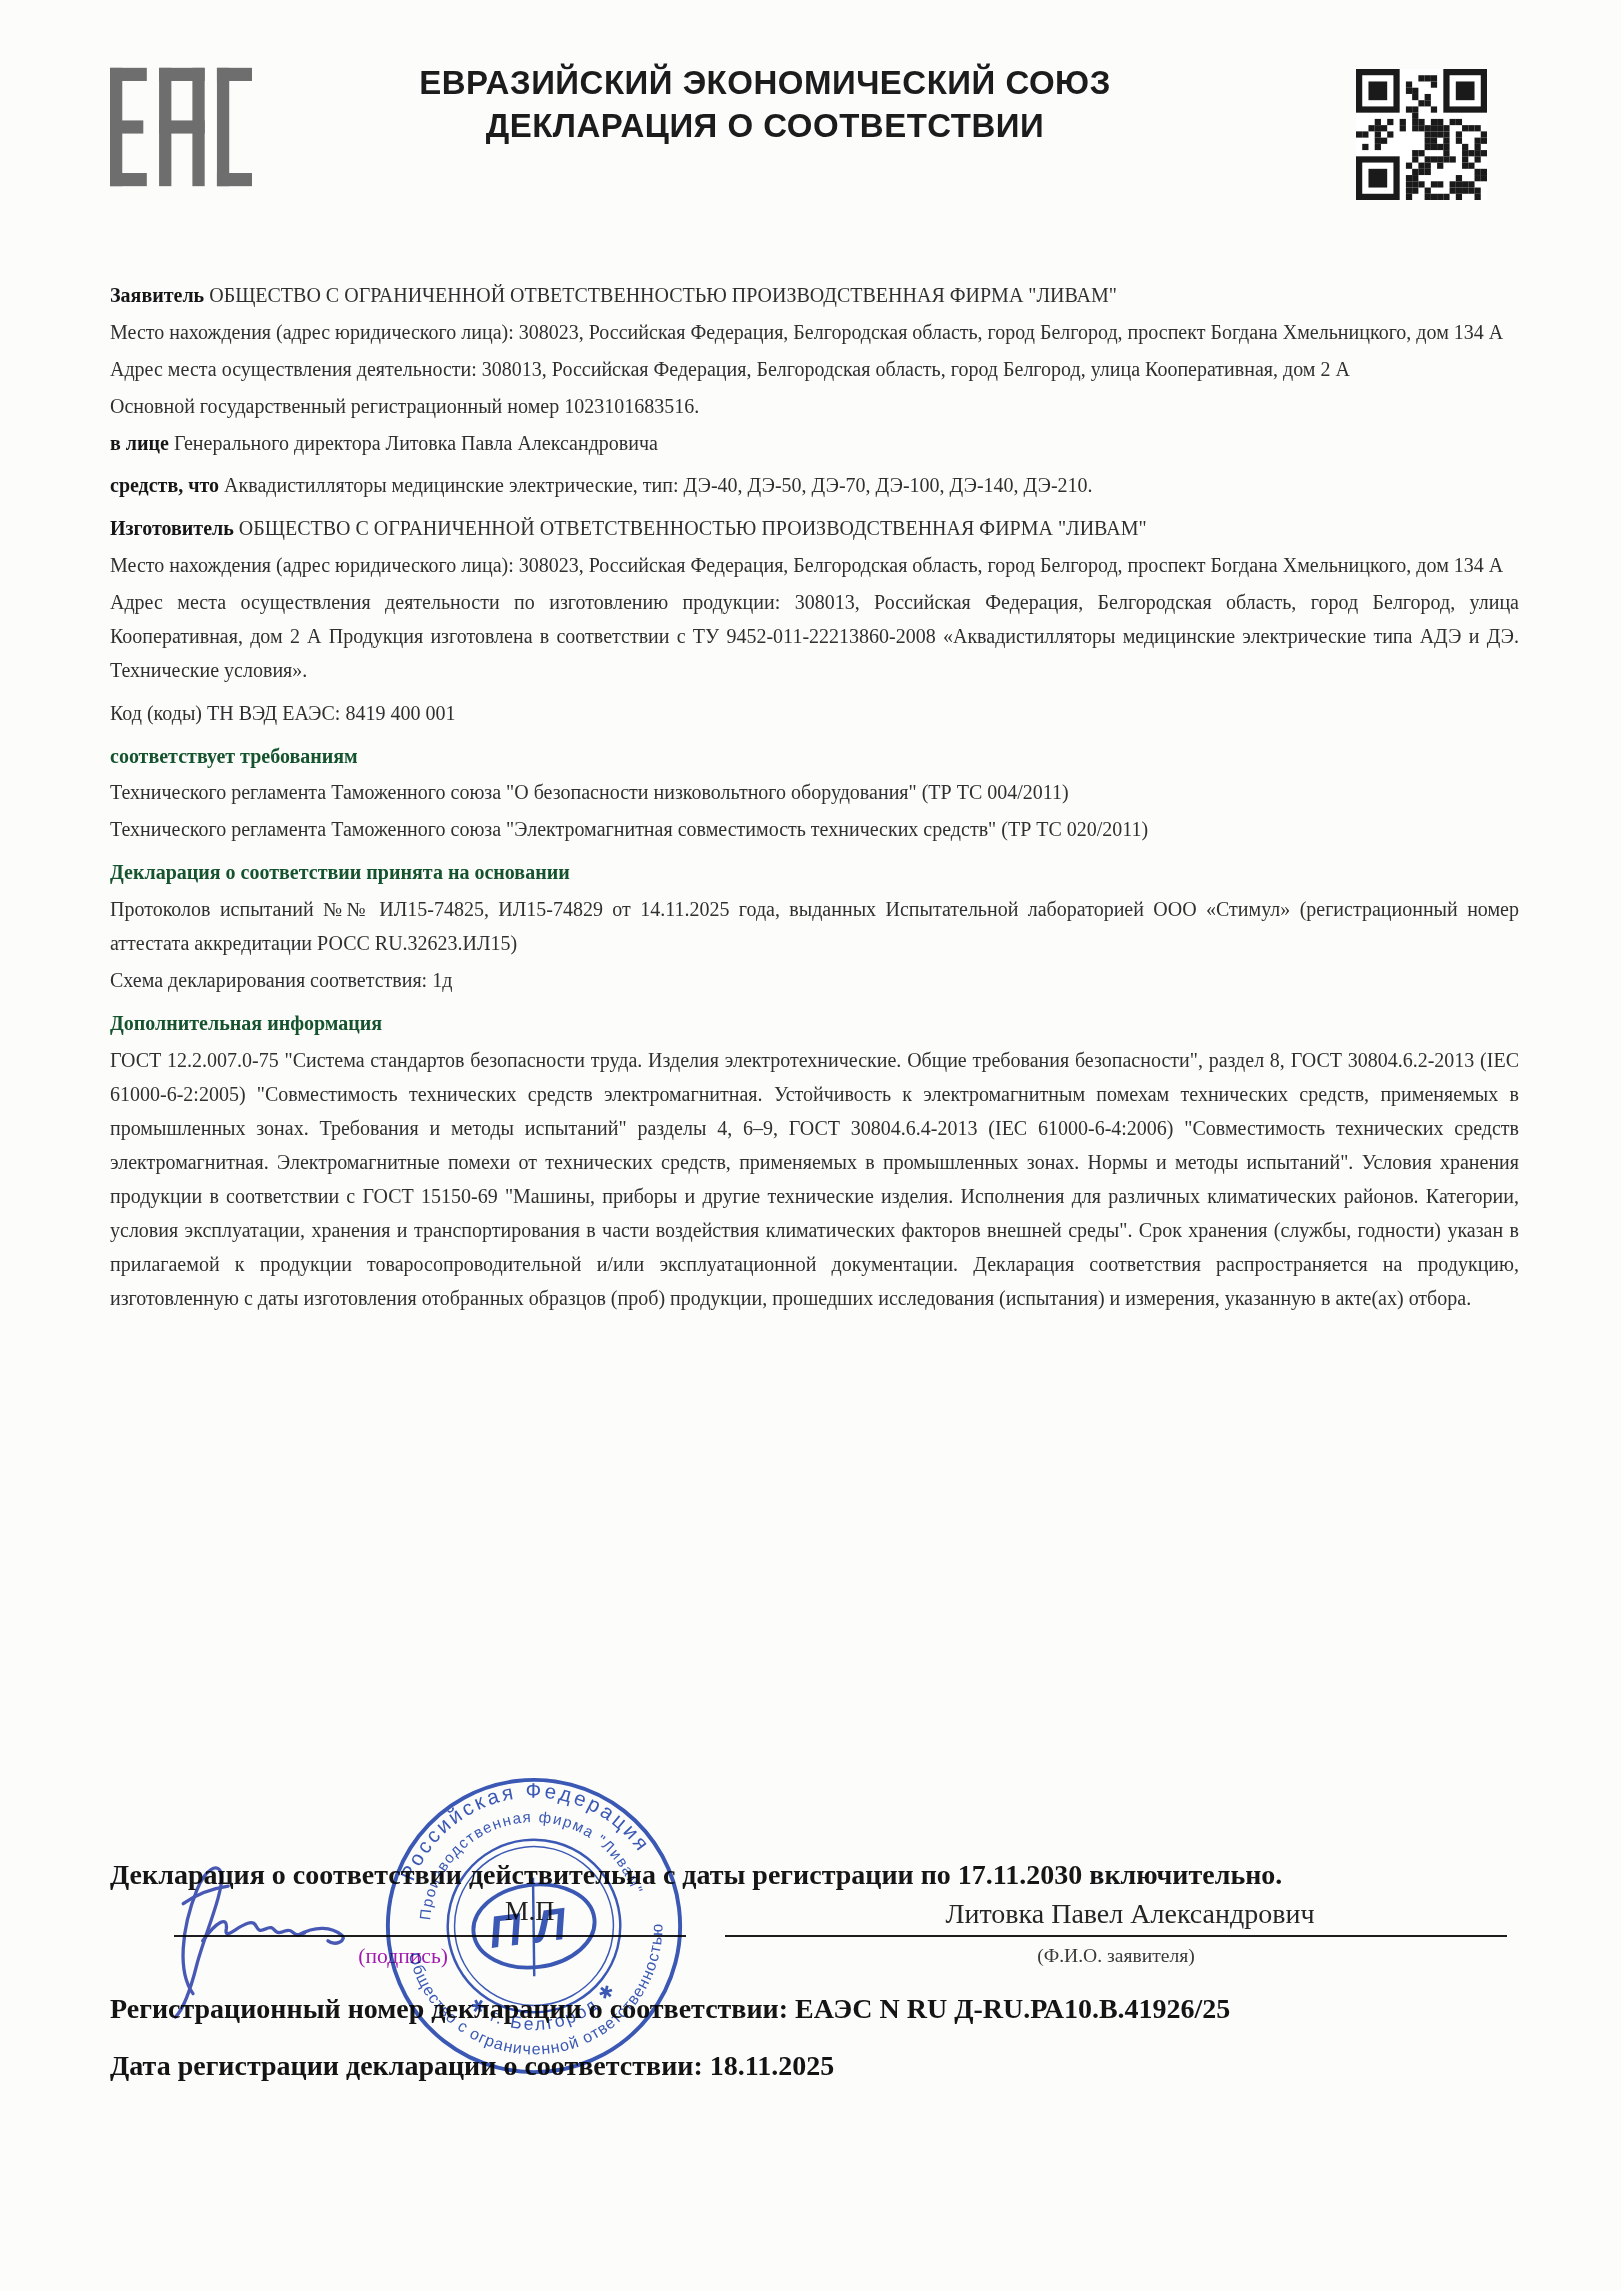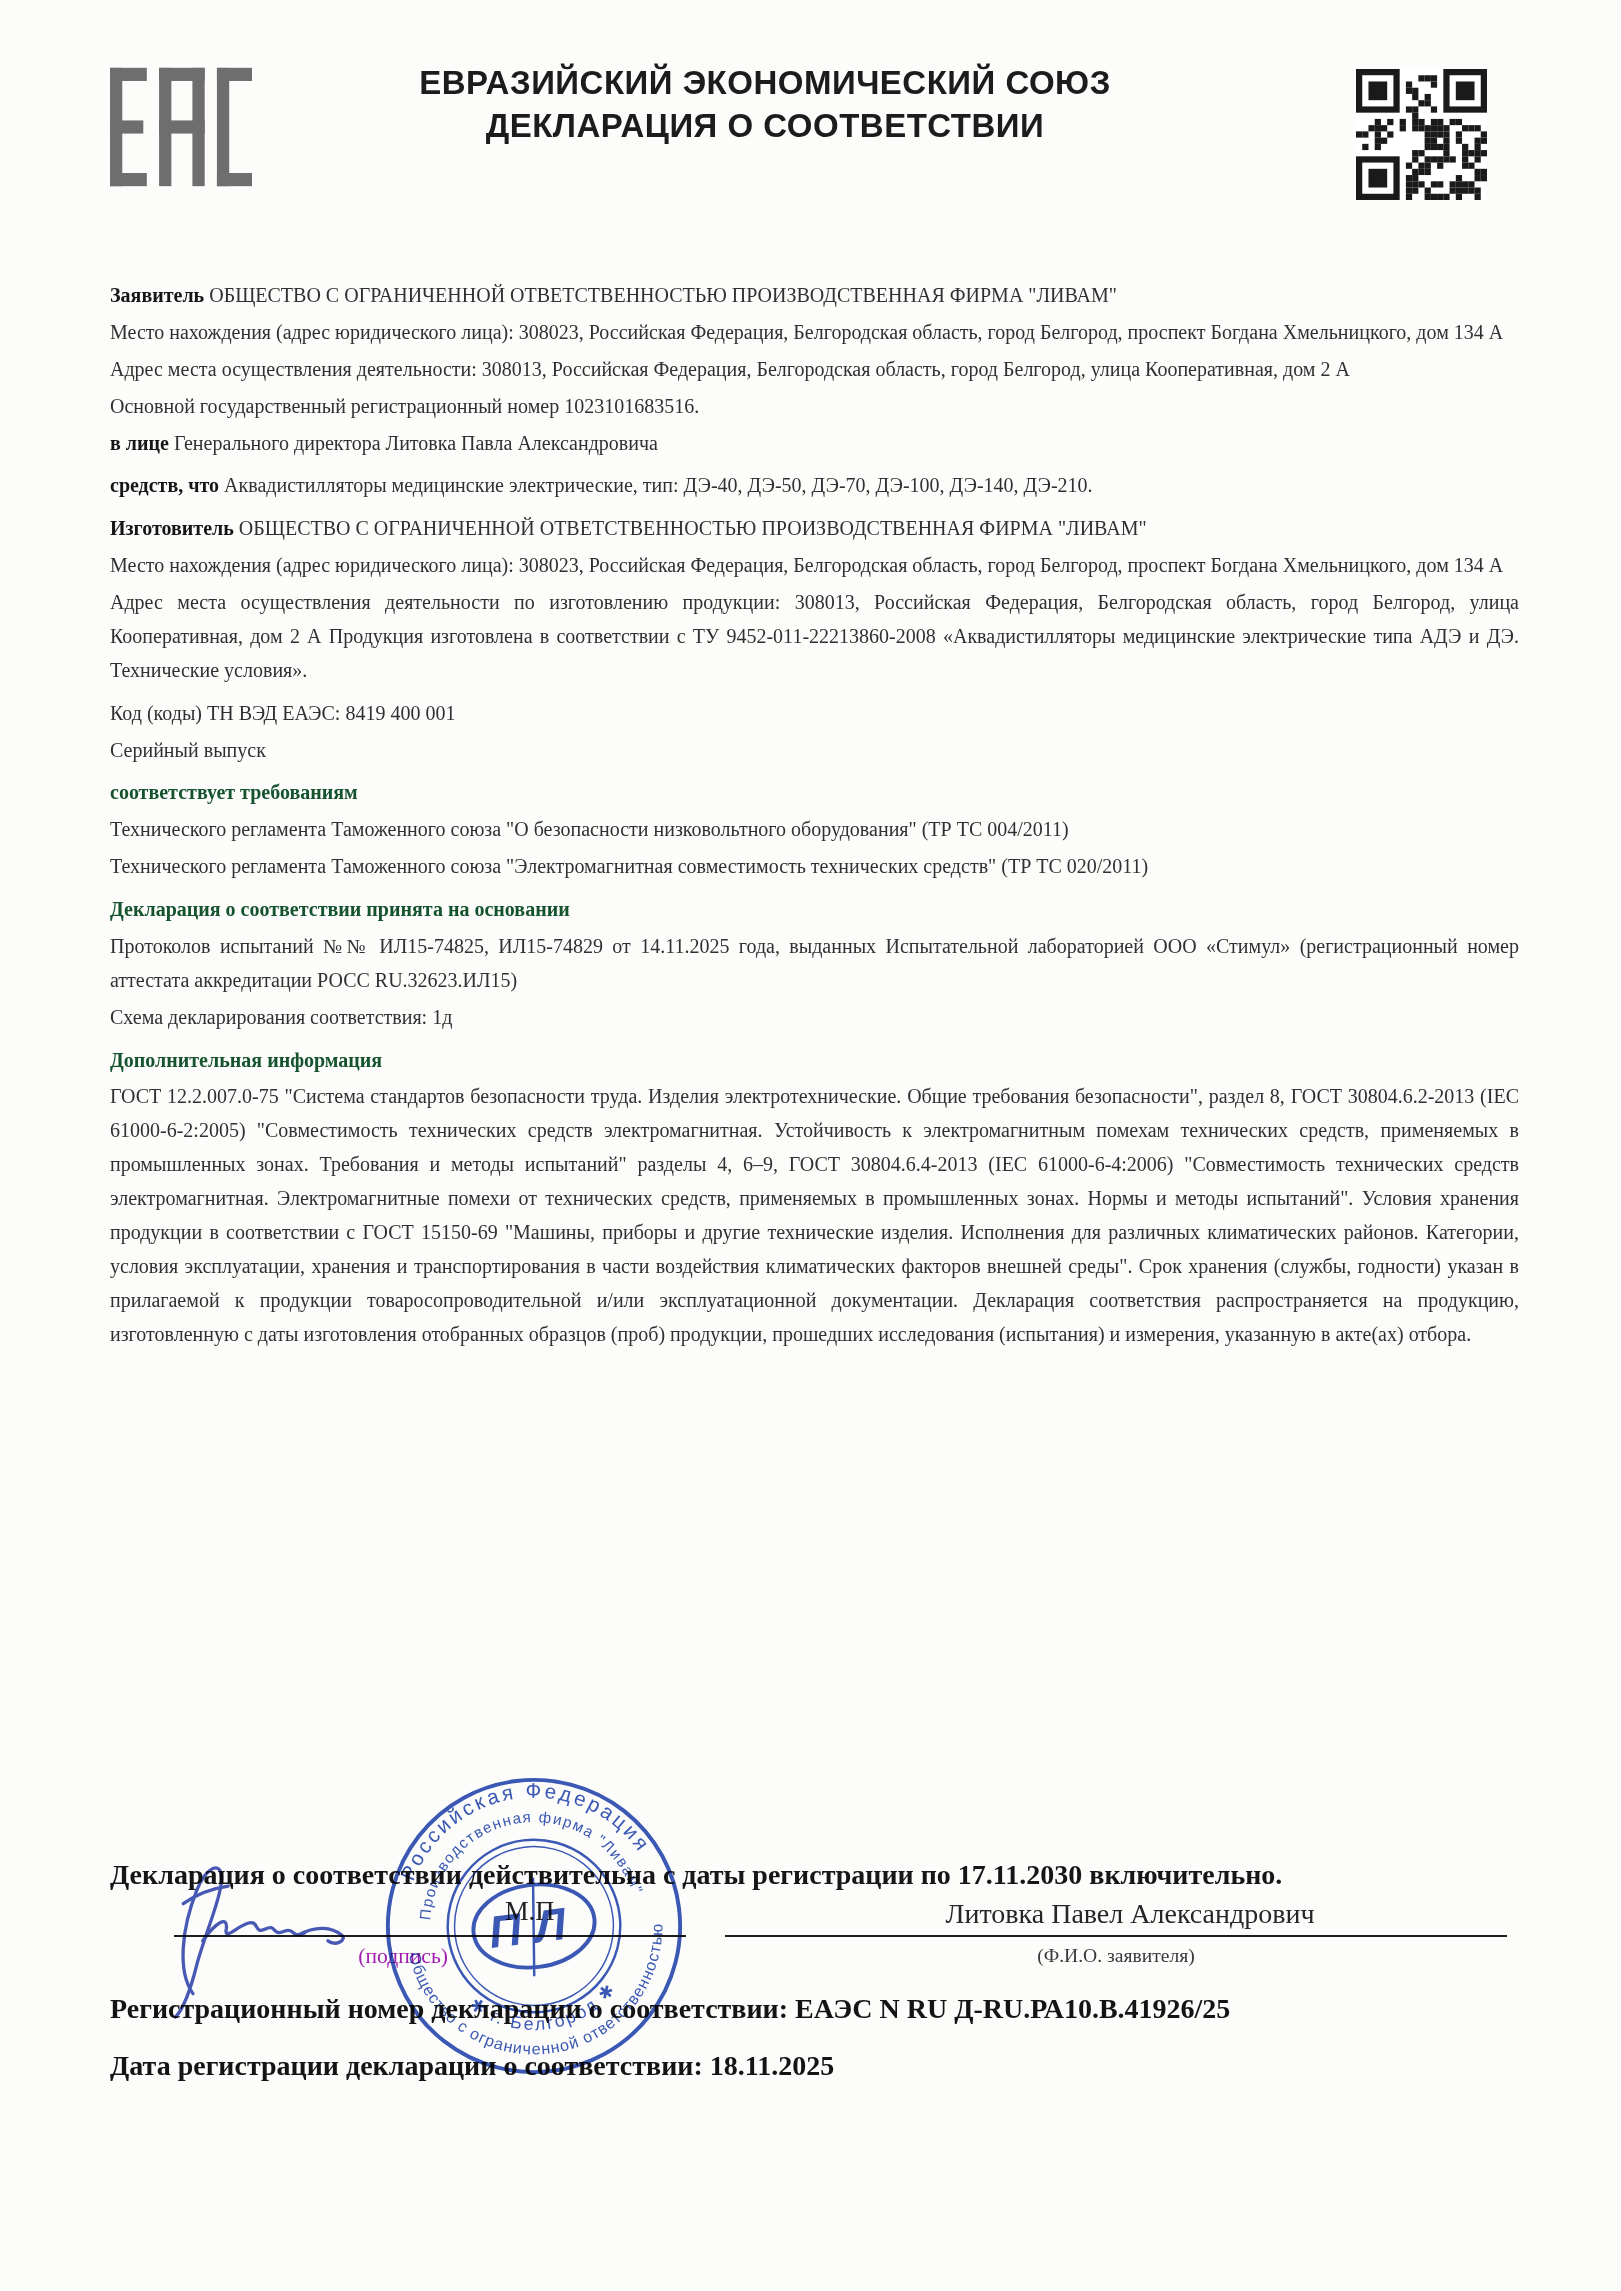--- a/index.html
+++ b/index.html
@@ -193,21 +193,20 @@
     <p><b>Заявитель</b> <span>ОБЩЕСТВО С ОГРАНИЧЕННОЙ ОТВЕТСТВЕННОСТЬЮ ПРОИЗВОДСТВЕННАЯ ФИРМА "ЛИВАМ"</span></p>
     <p>Место нахождения (адрес юридического лица): 308023, Российская Федерация, Белгородская область, город Белгород, проспект Богдана Хмельницкого, дом 134 А</p>
     <p>Адрес места осуществления деятельности: 308013, Российская Федерация, Белгородская область, город Белгород, улица Кооперативная, дом 2 А</p>
     <p>Основной государственный регистрационный номер 1023101683516.</p>
     <p><b>в лице</b> <span>Генерального директора Литовка Павла Александровича</span></p>
     <p class="sp"><b>средств, что</b> <span>Аквадистилляторы медицинские электрические, тип: ДЭ-40, ДЭ-50, ДЭ-70, ДЭ-100, ДЭ-140, ДЭ-210.</span></p>
     <p class="sp"><b>Изготовитель</b> <span>ОБЩЕСТВО С ОГРАНИЧЕННОЙ ОТВЕТСТВЕННОСТЬЮ ПРОИЗВОДСТВЕННАЯ ФИРМА "ЛИВАМ"</span></p>
     <p>Место нахождения (адрес юридического лица): 308023, Российская Федерация, Белгородская область, город Белгород, проспект Богдана Хмельницкого, дом 134 А</p>
     <p>Адрес места осуществления деятельности по изготовлению продукции: 308013, Российская Федерация, Белгородская область, город Белгород, улица Кооперативная, дом 2 А Продукция изготовлена в соответствии с ТУ 9452-011-22213860-2008 «Аквадистилляторы медицинские электрические типа АДЭ и ДЭ. Технические условия».</p>
     <p class="sp">Код (коды) ТН ВЭД ЕАЭС: 8419 400 001</p>
-    <p>Серийный выпуск</p>
     <p class="hd">соответствует требованиям</p>
     <p>Технического регламента Таможенного союза "О безопасности низковольтного оборудования" (ТР ТС 004/2011)</p>
     <p>Технического регламента Таможенного союза "Электромагнитная совместимость технических средств" (ТР ТС 020/2011)</p>
     <p class="hd">Декларация о соответствии принята на основании</p>
     <p>Протоколов испытаний №№ ИЛ15-74825, ИЛ15-74829 от 14.11.2025 года, выданных Испытательной лабораторией ООО «Стимул» (регистрационный номер аттестата аккредитации РОСС RU.32623.ИЛ15)</p>
     <p>Схема декларирования соответствия: 1д</p>
     <p class="hd">Дополнительная информация</p>
     <p>ГОСТ 12.2.007.0-75 "Система стандартов безопасности труда. Изделия электротехнические. Общие требования безопасности", раздел 8, ГОСТ 30804.6.2-2013 (IEC 61000-6-2:2005) "Совместимость технических средств электромагнитная. Устойчивость к электромагнитным помехам технических средств, применяемых в промышленных зонах. Требования и методы испытаний" разделы 4, 6–9, ГОСТ 30804.6.4-2013 (IEC 61000-6-4:2006) "Совместимость технических средств электромагнитная. Электромагнитные помехи от технических средств, применяемых в промышленных зонах. Нормы и методы испытаний". Условия хранения продукции в соответствии с ГОСТ 15150-69 "Машины, приборы и другие технические изделия. Исполнения для различных климатических районов. Категории, условия эксплуатации, хранения и транспортирования в части воздействия климатических факторов внешней среды". Срок хранения (службы, годности) указан в прилагаемой к продукции товаросопроводительной и/или эксплуатационной документации. Декларация соответствия распространяется на продукцию, изготовленную с даты изготовления отобранных образцов (проб) продукции, прошедших исследования (испытания) и измерения, указанную в акте(ах) отбора.</p>
   </div>
 

